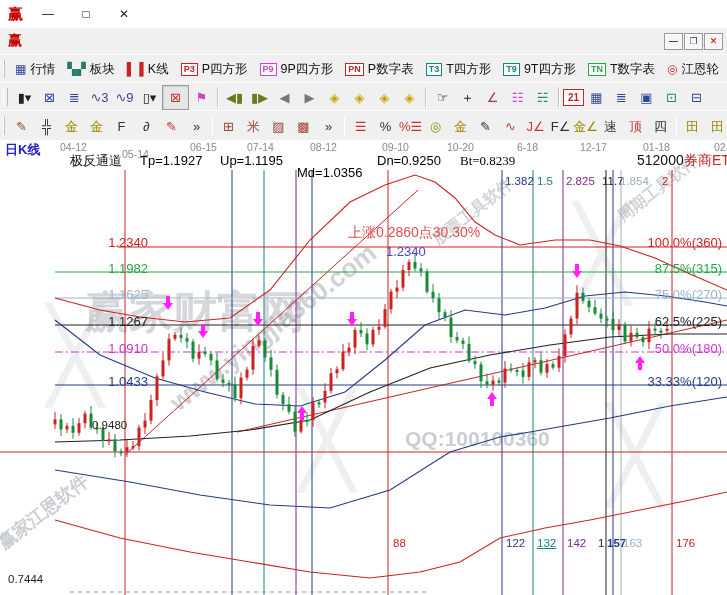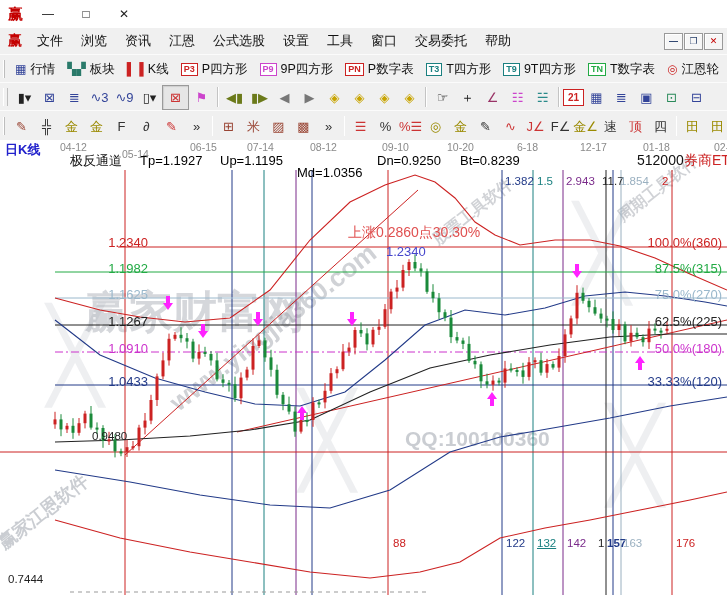--- a/index.html
+++ b/index.html
@@ -58,32 +58,20 @@
   <span class="app-logo">赢</span>
   <div class="win-controls">
       <div class="win-btn">—</div>
       <div class="win-btn">□</div>
       <div class="win-btn">✕</div>
     </div>
 </div>
 
 <div class="menubar">
   <span class="app-logo">赢</span>
-  <div id="menu-items" style="display:flex;">
-      <span class="menu-item">文件</span>
-      <span class="menu-item">浏览</span>
-      <span class="menu-item">资讯</span>
-      <span class="menu-item">江恩</span>
-      <span class="menu-item">公式选股</span>
-      <span class="menu-item">设置</span>
-      <span class="menu-item">工具</span>
-      <span class="menu-item">窗口</span>
-      <span class="menu-item">交易委托</span>
-      <span class="menu-item">帮助</span>
-    </div>
   <div class="mdi-controls">
       <div class="mdi-btn" style="color: rgb(34, 58, 102);">—</div>
       <div class="mdi-btn" style="color: rgb(34, 58, 102);">❐</div>
       <div class="mdi-btn" style="color: rgb(196, 0, 0);">✕</div>
     </div>
 </div>
 
 <div class="toolbar" id="toolbar1">
     <div class="grip"></div>
     <div class="tb1-item">
@@ -452,21 +440,21 @@
     <span class="wmk" style="left: 430px; top: 95px; font-size: 16px; color: rgba(150, 155, 165, 0.45); transform: rotate(-38deg); transform-origin: left top;">股票工具软件</span>
     <span class="wmk" style="left: 615px; top: 72px; font-size: 16px; color: rgba(150, 155, 165, 0.45); transform: rotate(-38deg); transform-origin: left top;">周期工具软件</span>
     <span class="wmk" style="left: 48px; top: 170px; font-size: 90px; color: rgba(150, 155, 165, 0.16); transform: rotate(0deg); transform-origin: left top;">╳</span>
     <span class="wmk" style="left: 300px; top: 255px; font-size: 90px; color: rgba(150, 155, 165, 0.16); transform: rotate(0deg); transform-origin: left top;">╳</span>
     <span class="wmk" style="left: 575px; top: 68px; font-size: 90px; color: rgba(150, 155, 165, 0.16); transform: rotate(0deg); transform-origin: left top;">╳</span>
     <span class="wmk" style="left: 608px; top: 270px; font-size: 90px; color: rgba(150, 155, 165, 0.16); transform: rotate(0deg); transform-origin: left top;">╳</span>
     <span class="clbl hdr-lbl" style="left: 140px; top: 14px;">Tp=1.1927</span>
     <span class="clbl hdr-lbl" style="left: 220px; top: 14px;">Up=1.1195</span>
     <span class="clbl hdr-lbl" style="left: 297px; top: 26px;">Md=1.0356</span>
     <span class="clbl hdr-lbl" style="left: 377px; top: 14px;">Dn=0.9250</span>
-    <span class="clbl hdr-lbl" style="left: 460px; top: 14px;">Bt=0.8239</span>
+    <span class="clbl hdr-lbl" style="left: 460px; top: 14px; font-family: Liberation Serif, serif;">Bt=0.8239</span>
     <span class="clbl date-lbl" style="left: 60px; top: 2px;">04-12</span>
     <span class="clbl date-lbl" style="left: 122px; top: 9px;">05-14</span>
     <span class="clbl date-lbl" style="left: 190px; top: 2px;">06-15</span>
     <span class="clbl date-lbl" style="left: 247px; top: 2px;">07-14</span>
     <span class="clbl date-lbl" style="left: 310px; top: 2px;">08-12</span>
     <span class="clbl date-lbl" style="left: 382px; top: 2px;">09-10</span>
     <span class="clbl date-lbl" style="left: 447px; top: 2px;">10-20</span>
     <span class="clbl date-lbl" style="left: 517px; top: 2px;">6-18</span>
     <span class="clbl date-lbl" style="left: 580px; top: 2px;">12-17</span>
     <span class="clbl date-lbl" style="left: 643px; top: 2px; text-align: right;">01-18</span>
@@ -476,25 +464,25 @@
     <span class="clbl price-lbl" style="right: 579px; top: 148px; color: rgb(154, 184, 204);">1.1625</span>
     <span class="clbl price-lbl" style="right: 579px; top: 175px; color: rgb(34, 34, 34);">1.1267</span>
     <span class="clbl price-lbl" style="right: 579px; top: 202px; color: rgb(204, 51, 204);">1.0910</span>
     <span class="clbl price-lbl" style="right: 579px; top: 235px; color: rgb(34, 58, 136);">1.0433</span>
     <span class="clbl pct-lbl" style="right: 5px; top: 96px; color: rgb(204, 34, 34);">100.0%(360)</span>
     <span class="clbl pct-lbl" style="right: 5px; top: 122px; color: rgb(34, 170, 68);">87.5%(315)</span>
     <span class="clbl pct-lbl" style="right: 5px; top: 148px; color: rgb(154, 184, 204);">75.0%(270)</span>
     <span class="clbl pct-lbl" style="right: 5px; top: 175px; color: rgb(34, 34, 34);">62.5%(225)</span>
     <span class="clbl pct-lbl" style="right: 5px; top: 202px; color: rgb(204, 51, 204);">50.0%(180)</span>
     <span class="clbl pct-lbl" style="right: 5px; top: 235px; color: rgb(34, 58, 136);">33.33%(120)</span>
-    <span class="clbl tick-lbl" style="left: 92px; top: 291px; color: rgb(34, 34, 34);">0.9480</span>
+    <span class="clbl tick-lbl" style="left: 92px; top: 280px; color: rgb(34, 34, 34);">0.9480</span>
     <span class="clbl tick-lbl" style="left: 8px; top: 434px; color: rgb(34, 34, 34);">0.7444</span>
     <span class="clbl tick-lbl" style="left: 505px; top: 36px; color: rgb(34, 58, 136);">1.382</span>
     <span class="clbl tick-lbl" style="left: 537px; top: 36px; color: rgb(26, 128, 128);">1.5</span>
-    <span class="clbl tick-lbl" style="left: 566px; top: 36px; color: rgb(122, 42, 138);">2.943</span>
+    <span class="clbl tick-lbl" style="left: 566px; top: 36px; color: rgb(122, 42, 138);">2.825</span>
     <span class="clbl tick-lbl" style="left: 602px; top: 36px; color: rgb(34, 34, 34);">11.7</span>
     <span class="clbl tick-lbl" style="left: 620px; top: 36px; color: rgb(154, 176, 192);">1.854</span>
     <span class="clbl tick-lbl" style="left: 662px; top: 36px; color: rgb(204, 34, 34);">2</span>
     <span class="clbl tick-lbl" style="left: 393px; top: 398px; color: rgb(204, 34, 34);">88</span>
     <span class="clbl tick-lbl" style="left: 506px; top: 398px; color: rgb(34, 58, 136);">122</span>
     <span class="clbl tick-lbl" style="left: 537px; top: 398px; color: rgb(26, 128, 128); text-decoration: underline;">132</span>
     <span class="clbl tick-lbl" style="left: 567px; top: 398px; color: rgb(122, 42, 138);">142</span>
     <span class="clbl tick-lbl" style="left: 598px; top: 398px; color: rgb(34, 34, 34);">1</span>
     <span class="clbl tick-lbl" style="left: 607px; top: 398px; color: rgb(34, 58, 136); font-weight: bold;">157</span>
     <span class="clbl tick-lbl" style="left: 623px; top: 398px; color: rgb(154, 176, 192);">163</span>

